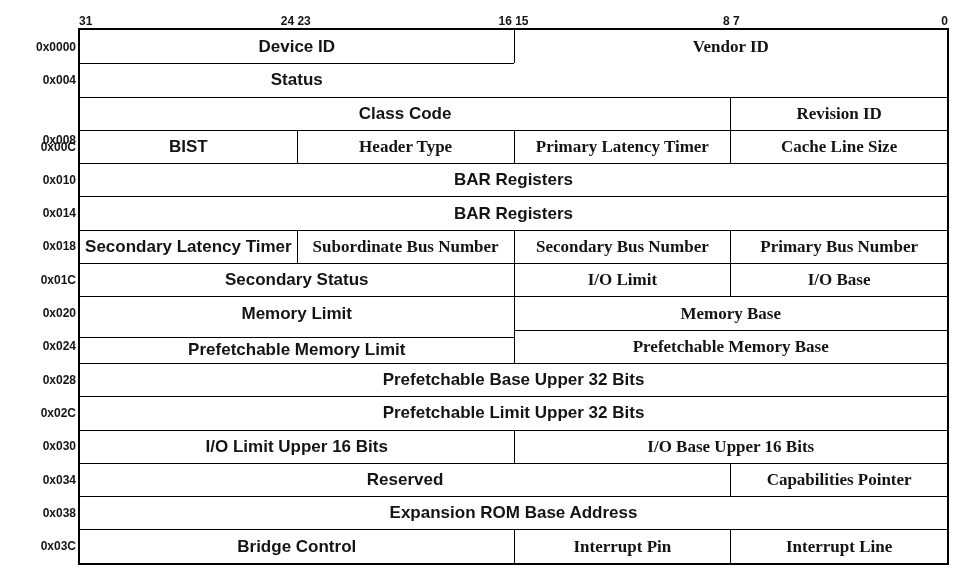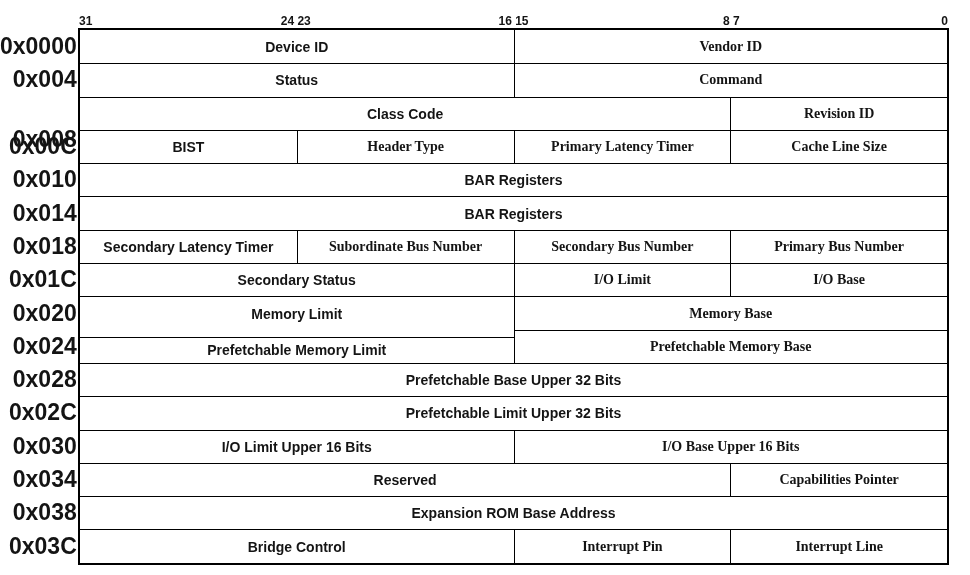--- a/index.html
+++ b/index.html
@@ -28,35 +28,35 @@
   .bit-label.p100 { right: 1px; }
 
   
   .addr-col {
     position: absolute; left: 0; top: 28px; width: 78px;
     display: grid; grid-template-rows: repeat(16, 33.3px);
     padding-top: 2px;
   }
   .addr {
     display: flex; align-items: center; justify-content: flex-end;
-    padding-right: 2px; font-size: 23px; white-space: nowrap;
+    padding-right: 2px; font-size: 12px; white-space: nowrap;
   }
 
   
   .reg-table {
     position: absolute; left: 78px; top: 28px; width: 871px;
     border: 2px solid #000;
     display: grid;
     grid-template-columns: repeat(32, 1fr);
     grid-auto-rows: 33.3px;
     background: #ffffff;
   }
   .cell {
     display: flex; align-items: center; justify-content: center;
-    font-size: 14px; white-space: nowrap; overflow: hidden;
+    font-size: 17px; white-space: nowrap; overflow: hidden;
     background: #ffffff;
   }
   .cell.bl { border-left: 1.7px solid #000; font-family: Liberation Serif, serif; }
   .cell.bt { border-top: 1.7px solid #000; }
 </style>
 </head>
 <body style="background: rgb(255, 255, 255); color: rgb(20, 20, 20);">
 
 <div class="page">
 
@@ -84,21 +84,20 @@
       <div class="addr" style="grid-row: 13;">0x030</div>
       <div class="addr" style="grid-row: 14;">0x034</div>
       <div class="addr" style="grid-row: 15;">0x038</div>
       <div class="addr" style="grid-row: 16;">0x03C</div>
     </div>
 
   <div class="reg-table" id="reg-table">
       <div class="cell" style="grid-area: 1 / 1 / auto / span 16;">Device ID</div>
       <div class="cell bl" style="grid-area: 1 / 17 / auto / span 16;">Vendor ID</div>
       <div class="cell bt" style="grid-area: 2 / 1 / auto / span 16;">Status</div>
-      <div class="cell bl bt" style="grid-area: 2 / 17 / auto / span 16;">Command</div>
       <div class="cell bt" style="grid-area: 3 / 1 / auto / span 24;">Class Code</div>
       <div class="cell bl bt" style="grid-area: 3 / 25 / auto / span 8;">Revision ID</div>
       <div class="cell bt" style="grid-area: 4 / 1 / auto / span 8;">BIST</div>
       <div class="cell bl bt" style="grid-area: 4 / 9 / auto / span 8;">Header Type</div>
       <div class="cell bl bt" style="grid-area: 4 / 17 / auto / span 8;">Primary Latency Timer</div>
       <div class="cell bl bt" style="grid-area: 4 / 25 / auto / span 8;">Cache Line Size</div>
       <div class="cell bt" style="grid-area: 5 / 1 / auto / span 32;">BAR Registers</div>
       <div class="cell bt" style="grid-area: 6 / 1 / auto / span 32;">BAR Registers</div>
       <div class="cell bt" style="grid-area: 7 / 1 / auto / span 8;">Secondary Latency Timer</div>
       <div class="cell bl bt" style="grid-area: 7 / 9 / auto / span 8;">Subordinate Bus Number</div>

